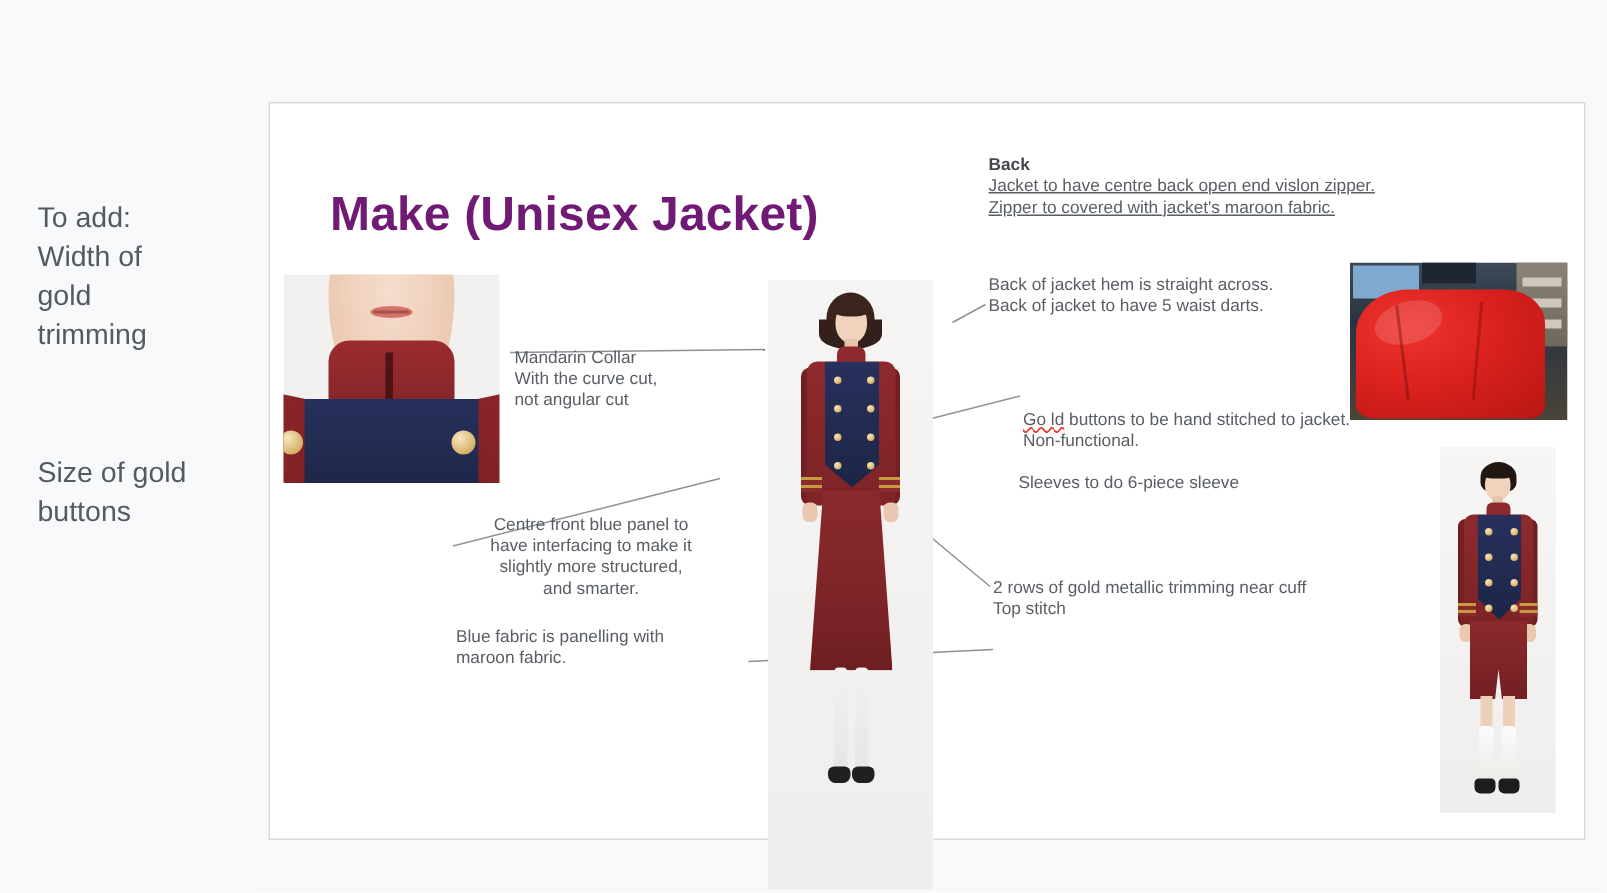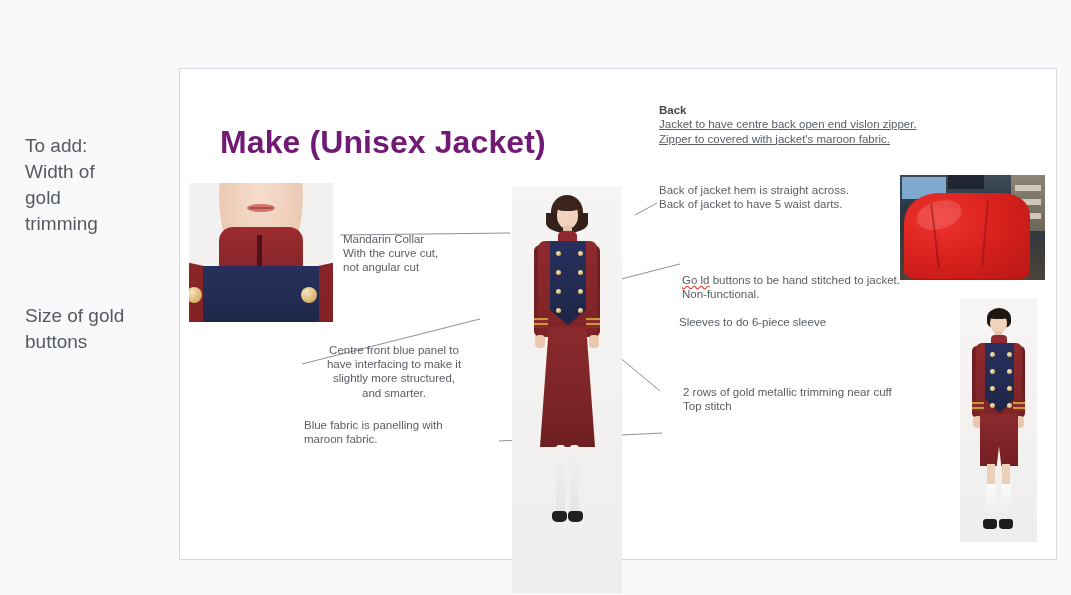--- a/index.html
+++ b/index.html
@@ -54,21 +54,21 @@
     text-decoration: underline wavy #e8392a;
     text-decoration-skip-ink:none;
   }
 
   
   #anno-back        { left:479px; top:20px;  width:300px; }
   #anno-zipstop     { left:479px; top:77px;  width:300px; }
   #anno-hem         { left:479px; top:114px; width:300px; }
   #anno-goldbtn     { left:502px; top:190px; width:280px; }
   #anno-sleeves     { left:499px; top:246px; width:260px; }
-  #anno-cuff        { left:503px; top:316px; width:260px; }
+  #anno-cuff        { left:482px; top:316px; width:260px; }
   #anno-collar      { left:163px; top:163px; width:150px; }
   #anno-centre      { left:124px; top:274px; width:180px;text-align:center; }
   #anno-bluefab     { left:124px; top:349px; width:180px; }
   #anno-lining      { left:124px; top:396px; width:200px; }
   #anno-sizelabel   { left:14px;  top:433px; width:180px; }
 
   
   .photo { position:absolute; overflow:hidden; background:#fff; }
 
   

